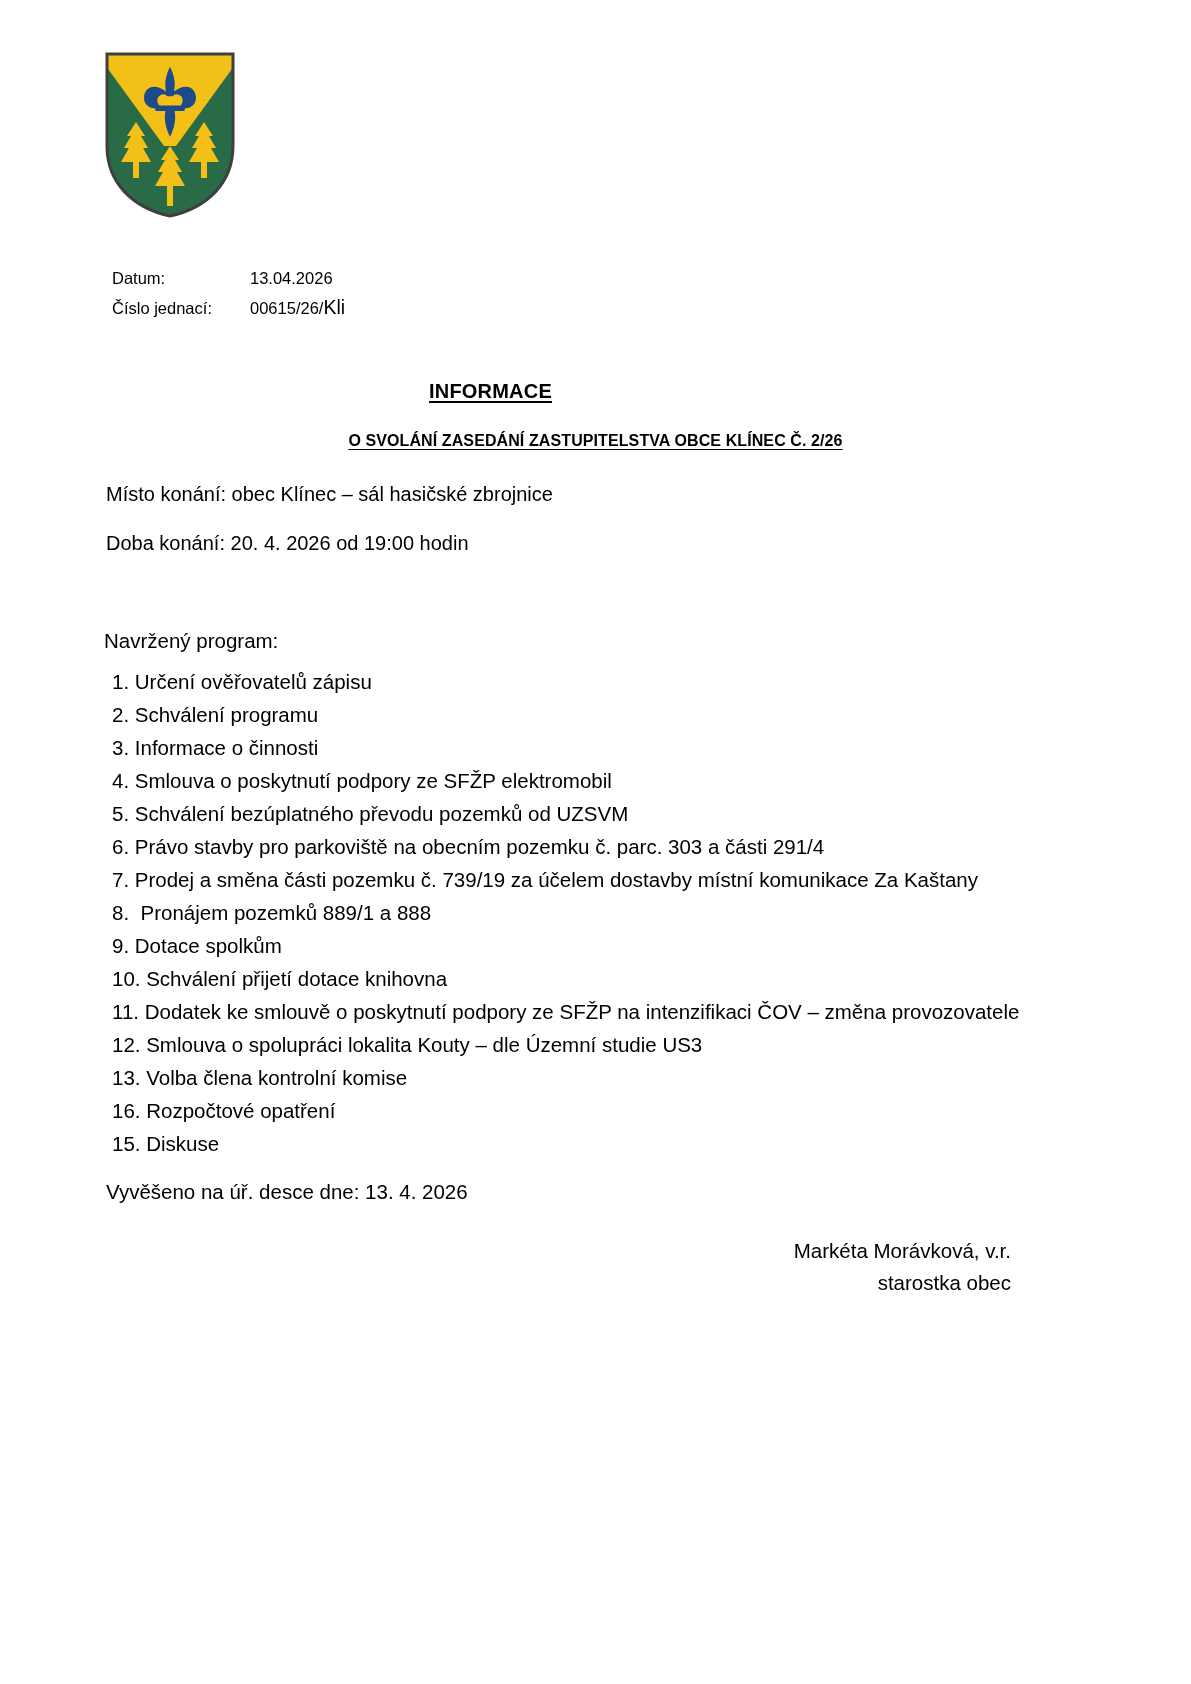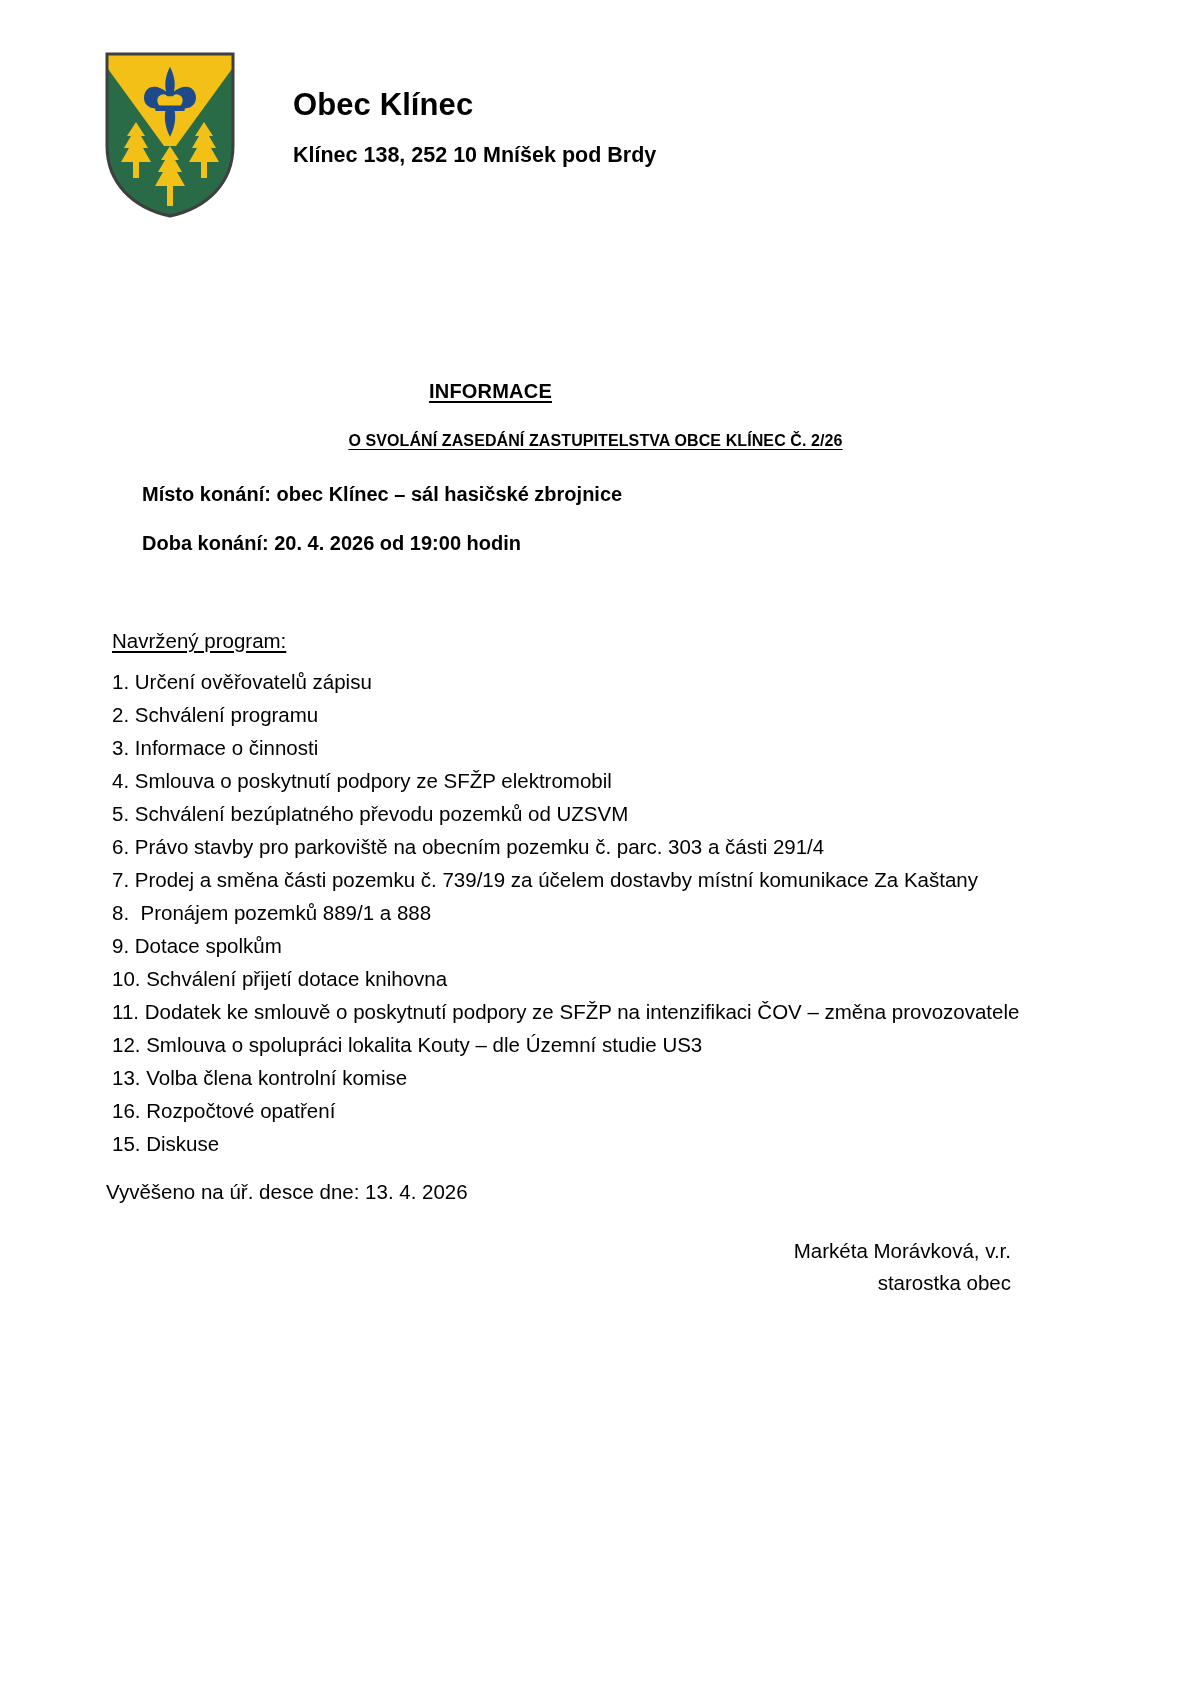--- a/index.html
+++ b/index.html
@@ -106,41 +106,38 @@
   .doc-subtitle span {
     text-decoration: underline;
     text-underline-offset: 3px;
   }
 
   
   .detail-line {
     position: absolute;
     left: 106px;
     font-size: 20px;
-    font-weight: bold;
-    white-space: nowrap;
-    margin-left: 36px;
+    font-weight: normal;
+    white-space: nowrap;
   }
   .detail-place { top: 483px; }
   .detail-time  { top: 532px; }
 
   
   .program {
     position: absolute;
     left: 104px;
     top: 631px;
     font-size: 20.5px;
     line-height: 1.0;
   }
   .program-heading {
-    text-decoration: underline;
     text-underline-offset: 3px;
     margin-bottom: 0;
     height: 33px;
-    margin-left: 8px;
   }
   .program-list {
     list-style: none;
     margin: 8px;
     padding: 0;
   }
   .program-list li {
     height: 33px;
     white-space: pre;
   }
@@ -208,26 +205,32 @@
           <g transform="translate(67,96)">
             <polygon points="0,0 9,14 5,14 12,26 7,26 15,40 -15,40 -7,26 -12,26 -5,14 -9,14"></polygon>
             <rect x="-3" y="38" width="6" height="22"></rect>
           </g>
         </g>
       </g>
 
       <path d="M4 4 H130 V96 C130 133 104 158 67 166 C30 158 4 133 4 96 Z" fill="none" stroke="#3f3f3f" stroke-width="3"></path>
     </svg>
 
-    <div class="letterhead-text">
-      <div class="org-name">Obec Klínec</div>
-      <div class="org-address">Klínec 138, 252 10  Mníšek pod Brdy</div>
+  </div>
+
+  <div class="meta">
+    <div class="meta-row">
+      <div class="meta-label">Datum:</div>
+      <div class="meta-value">13.04.2026</div>
     </div>
-  </div>
-
+    <div class="meta-row">
+      <div class="meta-label">Číslo jednací:</div>
+      <div class="meta-value"><span>00615/26/</span><span class="kli">Kli</span></div>
+    </div>
+  </div>
 
   <div class="doc-title">
     <span>INFORMACE</span>
   </div>
   <div class="doc-subtitle">
     <span>O SVOLÁNÍ ZASEDÁNÍ ZASTUPITELSTVA OBCE KLÍNEC Č. 2/26</span>
   </div>
 
   <div class="detail-line detail-place">Místo konání: obec Klínec – sál hasičské zbrojnice</div>
   <div class="detail-line detail-time">Doba konání: 20. 4. 2026 od 19:00 hodin</div>

